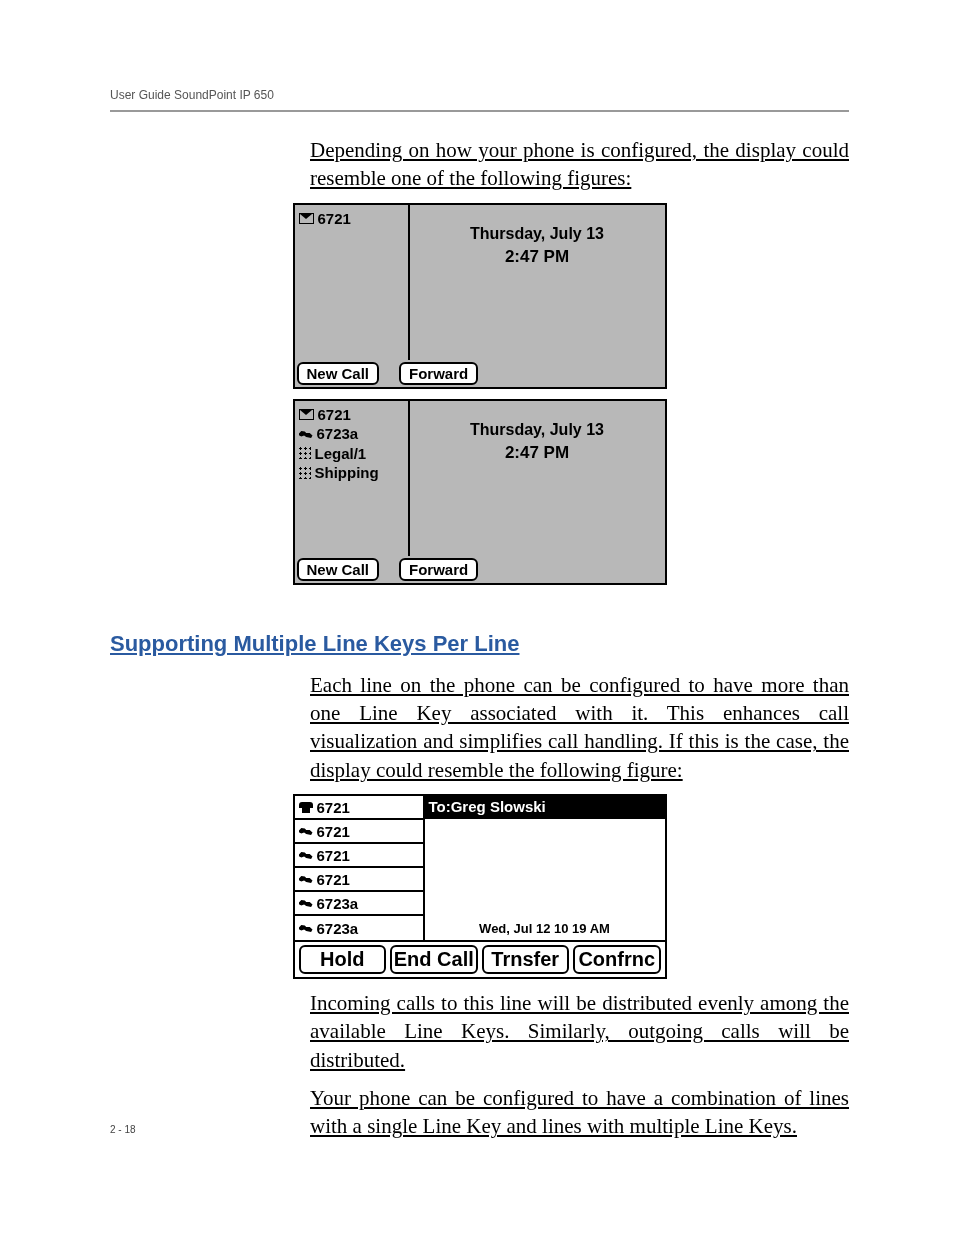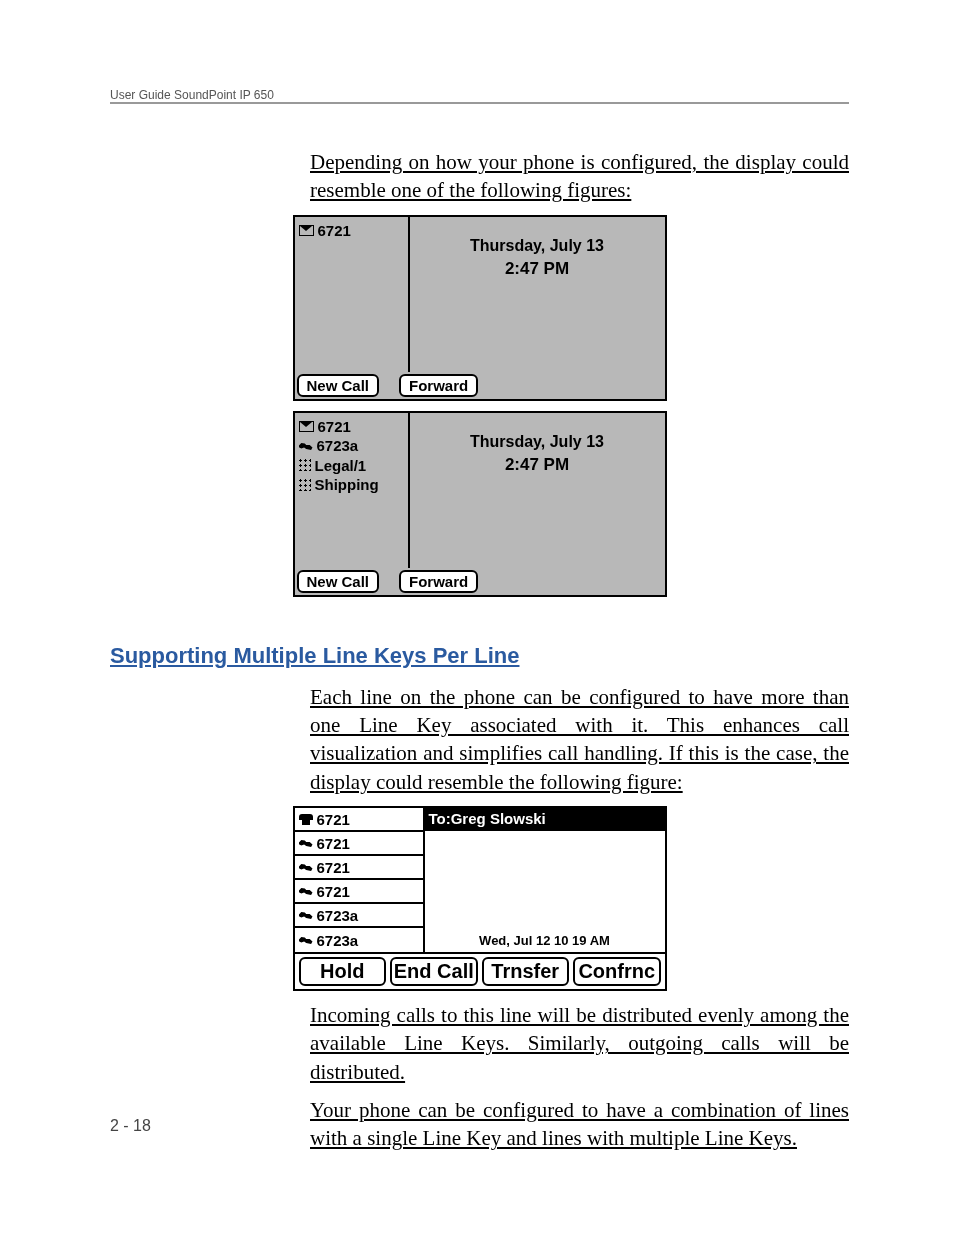--- a/index.html
+++ b/index.html
@@ -12,23 +12,23 @@
   .page {
     width: 954px;
     height: 1235px;
     box-sizing: border-box;
     padding: 88px 105px 40px 110px;
     position: relative;
   }
   .header-line {
     font-size: 12px;
     color: #555;
-    padding-bottom: 0;
+    padding-bottom: 8px;
     border-bottom: 2px solid #999;
-    margin-bottom: 44px;
+    margin-bottom: 24px;
     font-family: Arial, sans-serif;
   }
   .body-text {
     font-size: 21px;
     line-height: 1.35;
     margin-left: 200px;
     margin-right: 0;
     text-align: justify;
     text-decoration: underline;
   }
@@ -39,21 +39,21 @@
     font-weight: bold;
     font-size: 22px;
     margin-top: 46px;
     margin-bottom: 14px;
     text-decoration: underline;
   }
   .page-num {
     position: absolute;
     bottom: 100px;
     left: 110px;
-    font-size: 16px;
+    font-size: 10px;
     font-family: Arial, sans-serif;
     color: #444;
   }
 
   
   .fig-wrap {
     display: flex;
     justify-content: center;
     margin: 8px 0 10px 0;
   }

